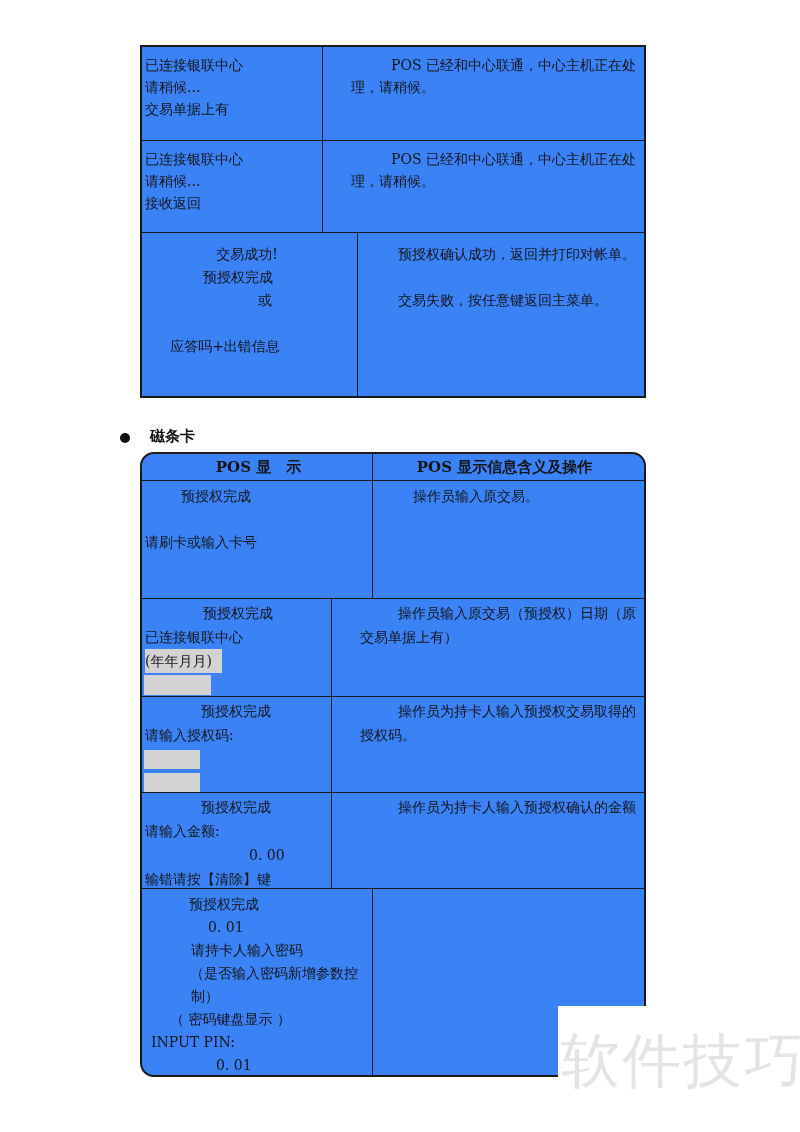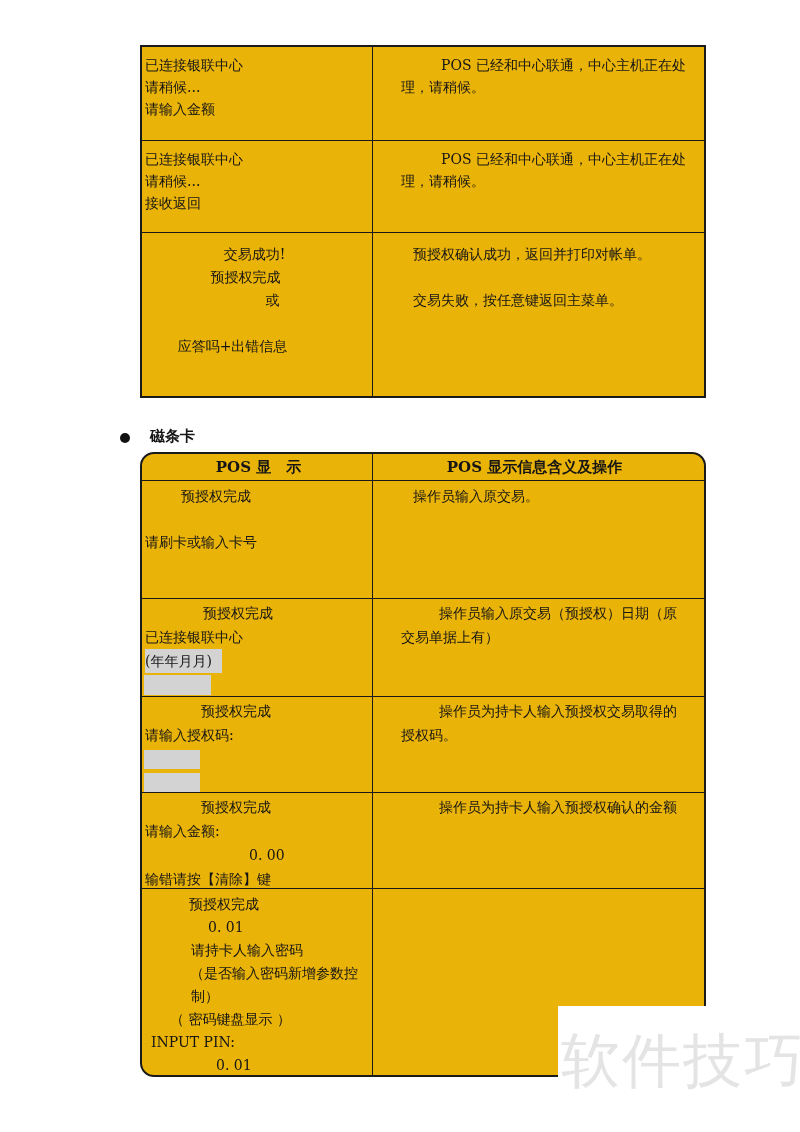--- a/index.html
+++ b/index.html
@@ -9,23 +9,23 @@
     background: #ffffff;
     overflow: hidden;
     font-family: "DejaVu Serif", "Liberation Serif", serif;
     color: #151515;
     font-size: 14px;
   }
   
   .tbl {
     position: absolute;
     left: 140px;
-    width: 566px;
+    width: 506px;
     border: 2px solid #1a1a1a;
-    background: #eab308;
+    background: #3b82f6;
     z-index: 1;
   }
   #t1 { top: 45px; }
   #t2 { top: 452px; border-radius: 14px; }
   .trow { display: flex; border-top: 1px solid #1a1a1a; }
   .trow:first-child { border-top: none; }
   .cl { width: 231px; border-right: 1px solid #1a1a1a; position: relative; padding-left: 3px; }
   .cr { flex: 1; padding-left: 28px; padding-right: 8px; }
   .ln { white-space: nowrap; }
   .lh22 .ln { line-height: 22px; height: 22px; }
@@ -67,21 +67,21 @@
 </style>
 </head>
 <body>
 
 <div class="tbl" id="t1">
 
   <div class="trow" style="height:93px">
     <div class="cl pt7 lh22">
       <div class="ln">已连接银联中心</div>
       <div class="ln">请稍候...</div>
-      <div class="ln">请输入金额</div>
+      <div class="ln">交易单据上有</div>
     </div>
     <div class="cr pt7 lh22">
       <div class="ln" style="padding-left:40px">POS 已经和中心联通，中心主机正在处</div>
       <div class="ln">理，请稍候。</div>
     </div>
   </div>
 
   <div class="trow" style="height:92px">
     <div class="cl pt7 lh22">
       <div class="ln">已连接银联中心</div>

